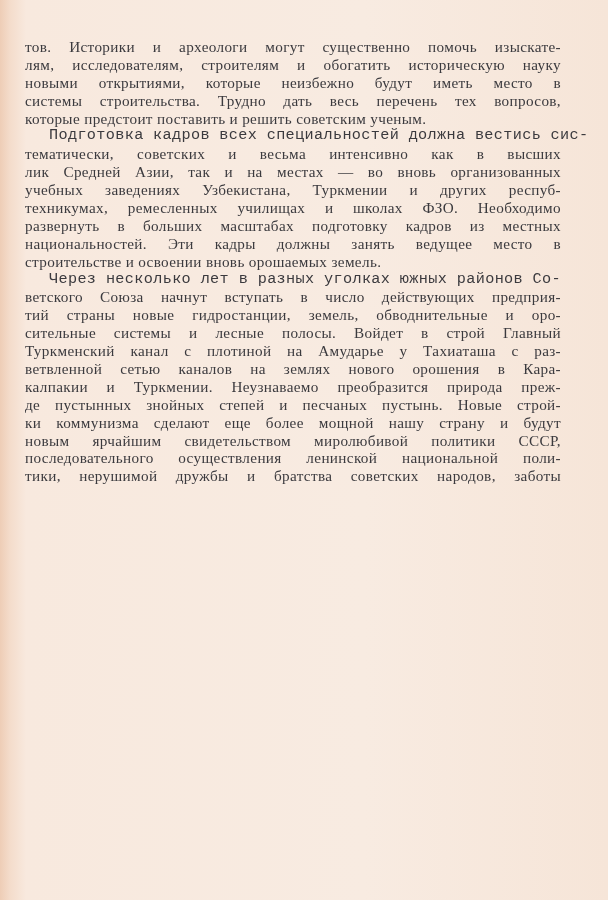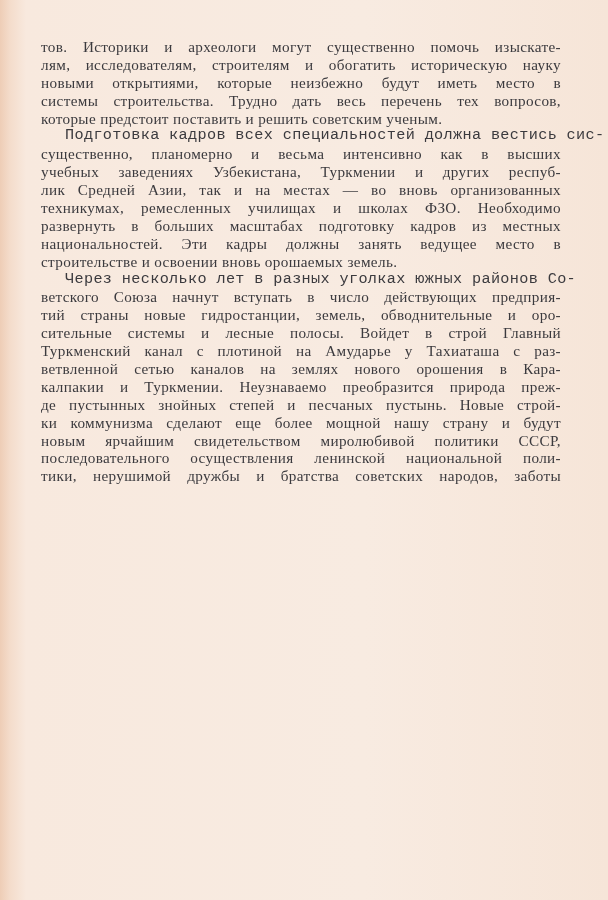--- a/index.html
+++ b/index.html
@@ -21,44 +21,43 @@
       line-height: 17.9px;
       color: #3b3a3e;
       letter-spacing: 0.35px;
     }
     .line {
       display: block;
       white-space: nowrap;
       text-align: justify;
       text-align-last: justify;
       height: 17.9px;
-      margin-left: 16px;
     }
     .line.last { text-align-last: left; font-family: Liberation Serif, serif; }
     .line.indent { padding-left: 24px; font-family: Liberation Mono, monospace; }
   </style>
 </head>
 <body>
 
 <div class="page">
   <div class="text-block">
 
     <div>
       <span class="line">тов. Историки и археологи могут существенно помочь изыскате-</span>
       <span class="line">лям, исследователям, строителям и обогатить историческую науку</span>
       <span class="line">новыми открытиями, которые неизбежно будут иметь место в</span>
       <span class="line">системы строительства. Трудно дать весь перечень тех вопросов,</span>
       <span class="line last">которые предстоит поставить и решить советским ученым.</span>
     </div>
 
     <div>
       <span class="line indent">Подготовка кадров всех специальностей должна вестись сис-</span>
-      <span class="line">существенно, планомерно и весьма интенсивно как в высших</span>
+      <span class="line">тематически, советских и весьма интенсивно как в высших</span>
+      <span class="line">лик Средней Азии, так и на местах — во вновь организованных</span>
       <span class="line">учебных заведениях Узбекистана, Туркмении и других респуб-</span>
-      <span class="line">лик Средней Азии, так и на местах — во вновь организованных</span>
       <span class="line">техникумах, ремесленных училищах и школах ФЗО. Необходимо</span>
       <span class="line">развернуть в больших масштабах подготовку кадров из местных</span>
       <span class="line">национальностей. Эти кадры должны занять ведущее место в</span>
       <span class="line last">строительстве и освоении вновь орошаемых земель.</span>
     </div>
 
     <div>
       <span class="line indent">Через несколько лет в разных уголках южных районов Со-</span>
       <span class="line">ветского Союза начнут вступать в число действующих предприя-</span>
       <span class="line">тий страны новые гидростанции, земель, обводнительные и оро-</span>

